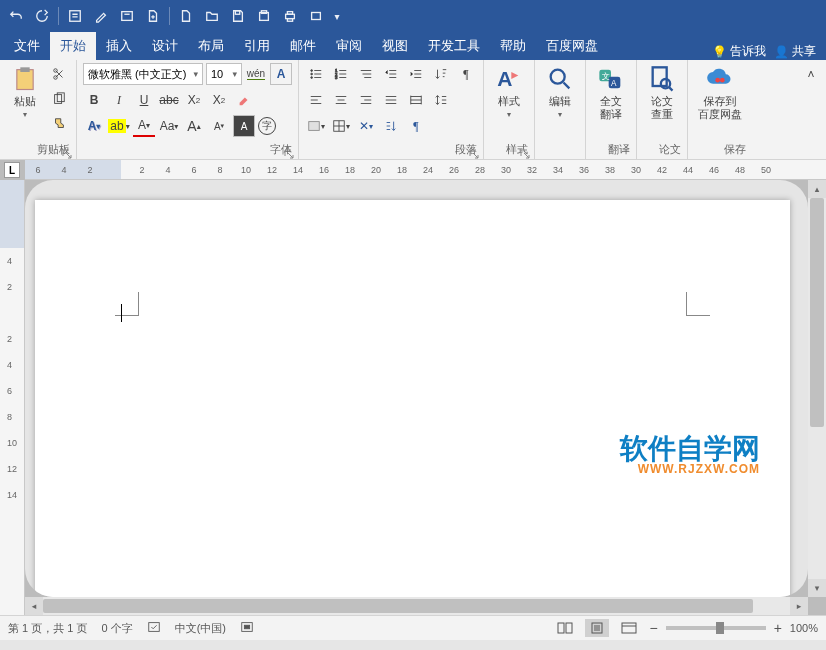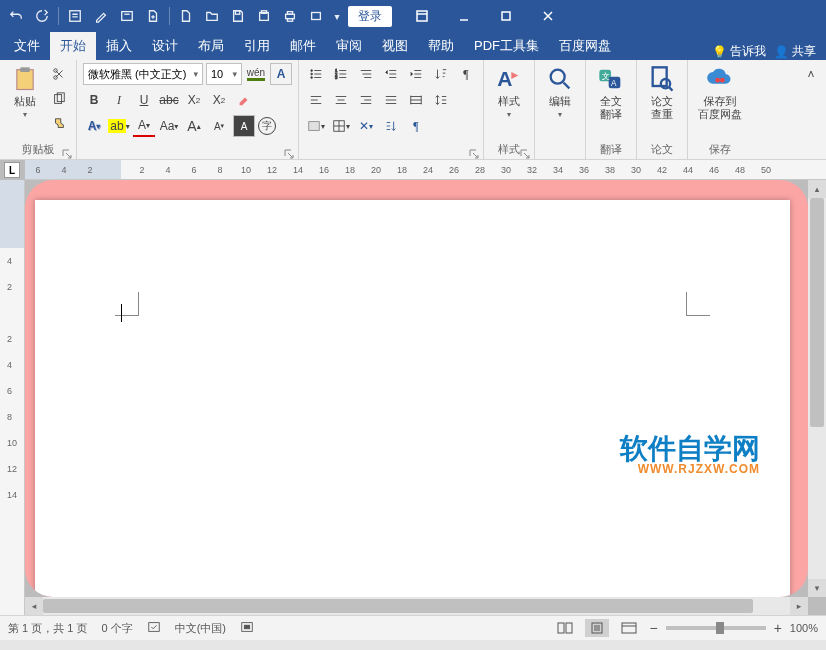--- a/index.html
+++ b/index.html
@@ -20,21 +20,21 @@
 
 .tabs { height: 28px; background: #2b579a; display: flex; align-items: flex-end; padding-left: 4px; gap: 0; color: #fff; font-size: 13px; }
 .tab { padding: 5px 10px; cursor: pointer; text-align: center; }
 .tab.active { background: #f3f3f3; color: #2b579a; }
 .tabs-right { margin-left: auto; display: flex; align-items: center; gap: 8px; padding-right: 10px; font-size: 12px; }
 .tabs-right span { display: flex; align-items: center; gap: 3px; }
 
 
 .ribbon { height: 100px; background: #f3f3f3; border-bottom: 1px solid #d4d4d4; display: flex; }
 .rgroup { border-right: 1px solid #d4d4d4; padding: 3px 6px 0; display: flex; flex-direction: column; position: relative; }
-.rgroup-label { text-align: center; font-size: 11px; color: #666; padding: 2px 0; position: relative; font-family: Liberation Serif, serif; }
+.rgroup-label { text-align: right; font-size: 11px; color: #666; padding: 2px 0; position: relative; font-family: Liberation Serif, serif; }
 .rgroup-body { flex: 1; display: flex; align-items: flex-start; gap: 4px; }
 .launcher { position: absolute; right: 2px; bottom: 2px; width: 12px; height: 12px; }
 .launcher svg { width: 10px; height: 10px; stroke: #888; fill: none; stroke-width: 1; }
 
 .big-btn { display: flex; flex-direction: column; align-items: center; gap: 2px; padding: 2px 4px; min-width: 38px; }
 .big-btn .ico { width: 28px; height: 28px; display: flex; align-items: center; justify-content: center; }
 .big-btn .lbl { font-size: 11px; color: #444; text-align: center; line-height: 1.2; }
 
 .col { display: flex; flex-direction: column; gap: 3px; }
 .row { display: flex; align-items: center; gap: 3px; }
@@ -52,21 +52,21 @@
 .hruler .margin { background: #d4dce8; height: 100%; }
 .hruler-ticks { position: absolute; left: 0; display: flex; height: 100%; align-items: center; }
 .htick { width: 26px; text-align: center; font-size: 9px; }
 .tab-sel { position: absolute; left: 4px; top: 2px; width: 16px; height: 16px; border: 1px solid #999; background: #fff; display: flex; align-items: center; justify-content: center; font-size: 10px; font-weight: bold; }
 .vruler { width: 25px; background: #f5f5f5; border-right: 1px solid #c8c8c8; position: absolute; left: 0; top: 20px; bottom: 0; display: flex; flex-direction: column; align-items: center; font-size: 9px; color: #666; overflow: hidden; }
 .vruler .margin { background: #d4dce8; width: 100%; }
 .vtick { height: 26px; display: flex; align-items: center; }
 
 
 .docwrap { position: relative; height: 455px; background: #bcbcbc; overflow: hidden; }
-.docarea { position: absolute; left: 25px; top: 20px; right: 18px; bottom: 18px; background: #fca5a5; overflow: hidden; border-radius: 28px; }
+.docarea { position: absolute; left: 25px; top: 20px; right: 18px; bottom: 18px; background: #e5e5e5; overflow: hidden; border-radius: 28px; }
 .page { position: absolute; left: 10px; top: 20px; width: 755px; height: 900px; background: #fff; box-shadow: 0 0 6px rgba(0,0,0,.3); }
 .corner { position: absolute; width: 24px; height: 24px; }
 .corner.tl { top: 92px; left: 80px; border-left: 1px solid #888; border-top: 1px solid #888; transform: rotate(180deg); }
 .corner.tr { top: 92px; right: 80px; border-right: 1px solid #888; border-top: 1px solid #888; transform: rotate(180deg); }
 .cursor { position: absolute; top: 104px; left: 86px; width: 1px; height: 18px; background: #000; }
 .watermark { position: absolute; right: 30px; top: 230px; font-size: 28px; font-weight: bold; color: #0e7fc4; }
 .watermark-sub { position: absolute; right: 30px; top: 262px; font-size: 12px; font-weight: bold; color: #f08c2e; letter-spacing: 1px; }
 
 .vscroll { position: absolute; right: 0; top: 20px; bottom: 18px; width: 18px; background: #e8e8e8; display: flex; flex-direction: column; }
 .hscroll { position: absolute; left: 25px; right: 18px; bottom: 0; height: 18px; background: #e8e8e8; display: flex; }
@@ -151,59 +151,35 @@
           <rect x="5" y="3" width="6" height="3"></rect>
           <rect x="5" y="11" width="6" height="3"></rect>
         </svg>
       </div>
     <div class="qat-btn">
         <svg viewBox="0 0 16 16">
           <rect x="3" y="4" width="10" height="8"></rect>
         </svg>
       </div>
     <div class="qat-btn" style="width:14px;font-size:10px">▾</div>
-  </div>
-  <div class="title-right">
-    <div class="login-btn">登录</div>
-    <div class="win-btn">
-        <svg viewBox="0 0 12 12">
-          <rect x="1" y="1" width="10" height="10"></rect>
-          <path d="M1 4h10"></path>
-        </svg>
-      </div>
-    <div class="win-btn">
-        <svg viewBox="0 0 12 12">
-          <path d="M2 10h8"></path>
-        </svg>
-      </div>
-    <div class="win-btn">
-        <svg viewBox="0 0 12 12">
-          <rect x="2" y="2" width="8" height="8"></rect>
-        </svg>
-      </div>
-    <div class="win-btn">
-        <svg viewBox="0 0 12 12">
-          <path d="M2 2l8 8M10 2l-8 8"></path>
-        </svg>
-      </div>
   </div>
 </div>
 
 <div class="tabs">
   <div class="tab">文件</div>
   <div class="tab active">开始</div>
   <div class="tab">插入</div>
   <div class="tab">设计</div>
   <div class="tab">布局</div>
   <div class="tab">引用</div>
   <div class="tab">邮件</div>
   <div class="tab">审阅</div>
   <div class="tab">视图</div>
+  <div class="tab">开发工具</div>
   <div class="tab">帮助</div>
-  <div class="tab">PDF工具集</div>
   <div class="tab">百度网盘</div>
   <div class="tabs-right">
     <span>💡 <span>告诉我</span></span>
     <span>👤 <span>共享</span></span>
   </div>
 </div>
 
 <div class="ribbon">
 
   <div class="rgroup">
@@ -251,21 +227,21 @@
       <div class="row">
         <div class="font-select font-name">
               <span>微软雅黑 (中文正文)</span>
               <span class="select-arrow">▾</span>
             </div>
         <div class="font-select font-size">
               <span>10</span>
               <span class="select-arrow">▾</span>
             </div>
         <div class="sm-btn" style="font-size:10px">
-              <span style="border-bottom:3px solid #4d7c0f">wén</span>
+              <span style="border-bottom:1px solid #4d7c0f">wén</span>
             </div>
         <div class="sm-btn boxed" style="color:#2b579a;font-weight:bold">A</div>
       </div>
       <div class="row">
         <div class="sm-btn" style="font-weight:bold">B</div>
         <div class="sm-btn" style="font-style:italic;font-family:serif">I</div>
         <div class="sm-btn" style="text-decoration:underline">U</div>
         <div class="sm-btn" style="text-decoration:line-through">abc</div>
         <div class="sm-btn">X<sub style="font-size:8px">2</sub></div>
         <div class="sm-btn">X<sup style="font-size:8px">2</sup></div>
@@ -283,20 +259,21 @@
             </div>
         <div class="sm-btn red-under">A<span style="font-size:8px">▾</span></div>
         <div class="sm-btn">Aa<span style="font-size:8px">▾</span></div>
         <div class="sm-btn" style="font-size:14px">A<sup style="font-size:8px">▴</sup></div>
         <div class="sm-btn" style="font-size:10px">A<sup style="font-size:7px">▾</sup></div>
         <div class="sm-btn boxed" style="background:#444;color:#fff;font-size:10px">A</div>
         <div class="sm-btn" style="border:1px solid #444;border-radius:50%;width:18px;height:18px;font-size:10px">字</div>
       </div>
     </div>
       </div>
+    <div class="rgroup-label">字体</div>
     <div class="launcher"><svg viewBox="0 0 10 10">
           <path d="M1 1h6M1 1v6M4 4l5 5M9 6v3H6"></path>
         </svg></div>
   </div>
 
   <div class="rgroup">
     <div class="rgroup-body">
         <div class="col" style="gap:4px">
       <div class="row">
         <div class="sm-btn">
@@ -390,20 +367,21 @@
         <div class="sm-btn" style="color:#2b579a">✕<span style="font-size:8px">▾</span></div>
         <div class="sm-btn">
               <svg viewBox="0 0 16 16" stroke="#2b579a" fill="none">
                 <path d="M3 4h4M3 8h4M3 12h4M11 3v10M9 11l2 2 2-2"></path>
               </svg>
             </div>
         <div class="sm-btn" style="font-family:serif;color:#2b579a">¶</div>
       </div>
     </div>
       </div>
+    <div class="rgroup-label">段落</div>
     <div class="launcher"><svg viewBox="0 0 10 10">
           <path d="M1 1h6M1 1v6M4 4l5 5M9 6v3H6"></path>
         </svg></div>
   </div>
 
   <div class="rgroup">
     <div class="rgroup-body">
       <div class="big-btn">
         <div class="ico">
             <svg viewBox="0 0 24 24">

